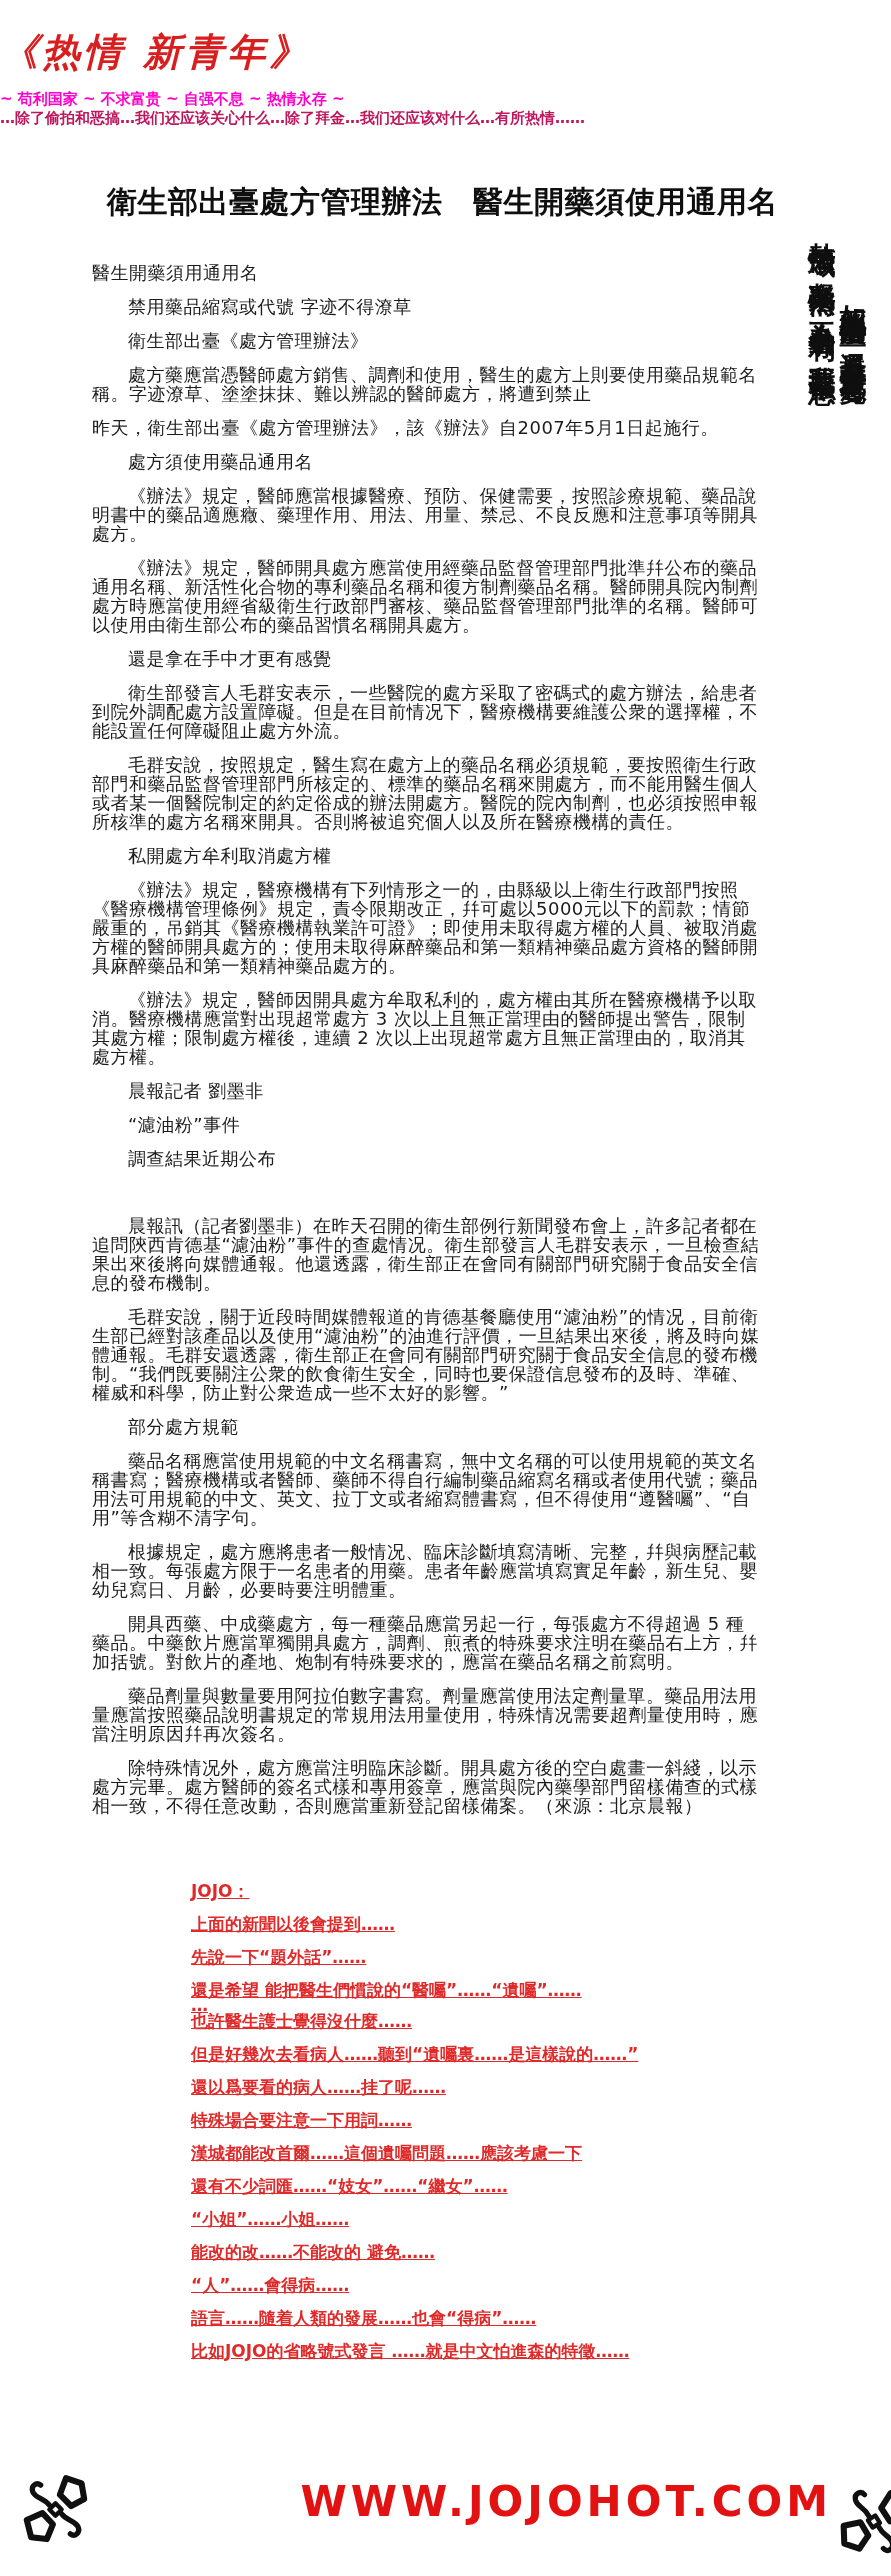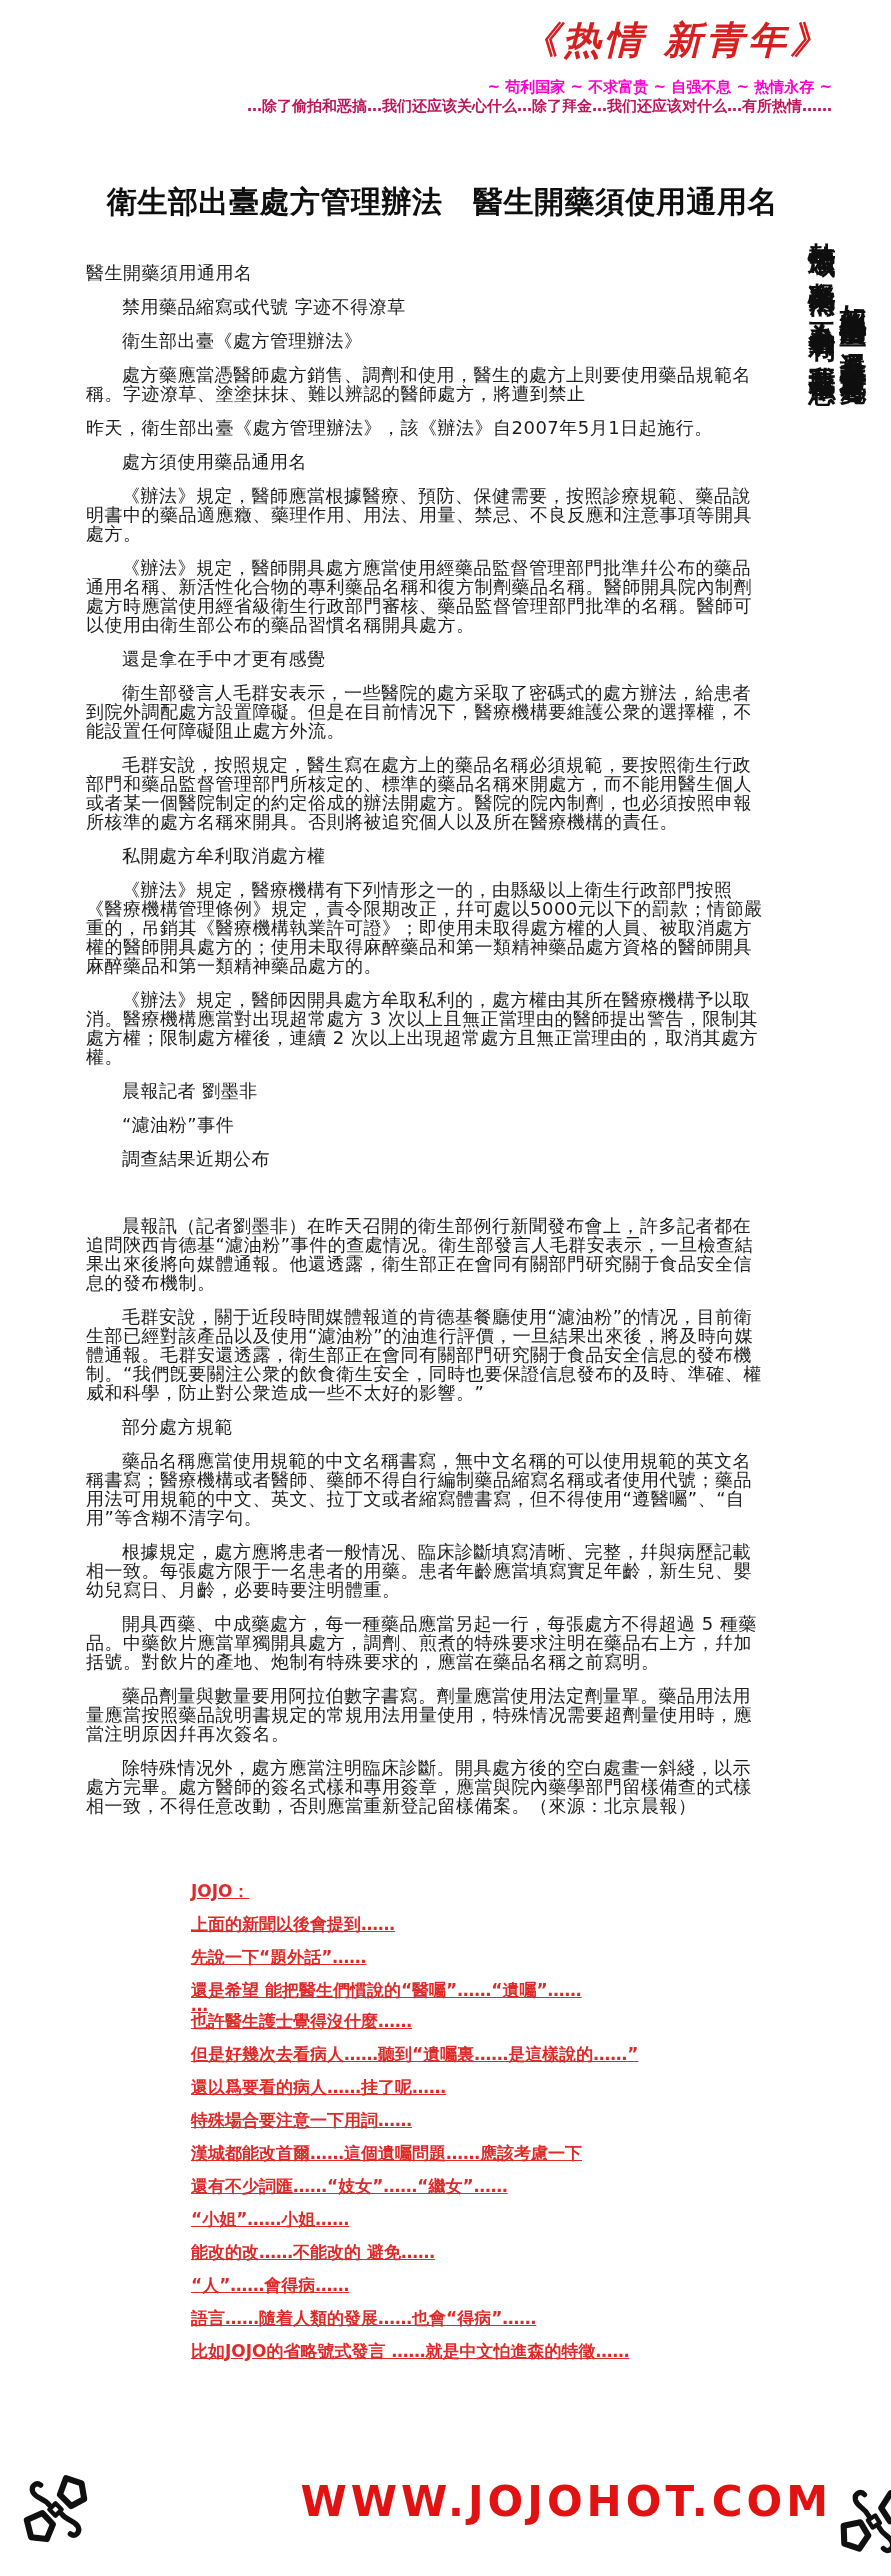--- a/index.html
+++ b/index.html
@@ -2,41 +2,41 @@
 <html><head>
 <meta charset="utf-8">
 <style>
   html,body{margin:0;padding:0;background:#ffffff;}
   .page{
     position:relative; width:892px; height:2576px; background:#ffffff;
     overflow:hidden; font-family:"DejaVu Sans","Liberation Sans",sans-serif;
     color:#1c1c1c;
   }
   
-  .masthead{position:absolute; top:16px; left:0; width:832px; text-align:right;}
+  .masthead{position:absolute; top:28px; left:0; width:832px; text-align:left;}
   .masthead .title{
     font-family:"DejaVu Serif","Liberation Serif",serif;
     font-size:38px; font-weight:bold; font-style:italic; letter-spacing:4px;
     line-height:48px;
   }
-  .masthead .motto{font-size:15px; font-weight:bold; line-height:19px; margin-top:14px;padding-left:40px;}
+  .masthead .motto{font-size:15px; font-weight:bold; line-height:19px; margin-top:14px;}
   .masthead .motto2{font-size:15px; font-weight:bold; line-height:19px;}
   
   .headline{
     position:absolute; top:182px; left:107px; width:713px;
     font-size:30px; font-weight:bold; color:#0f0f0f; letter-spacing:0.5px;
     white-space:nowrap;
     font-family:Liberation Serif, serif;
   }
   
   .body-text{
     position:absolute; top:248px; left:74px; width:705px;
     font-size:18px; line-height:19px; letter-spacing:0.5px; color:#1c1c1c;
   }
-  .body-text p{margin:15px 12px; text-indent:2em;}
+  .body-text p{margin:15px 18px; text-indent:2em;}
   .body-text p.flush{text-indent:0;}
   .body-text p.gap{margin-top:48px;}
   
   .vcol{
     position:absolute; writing-mode:vertical-rl; text-orientation:upright;
     font-size:27px; line-height:1; font-weight:bold; color:#0f0f0f;
     letter-spacing:2.5px; white-space:nowrap;
   }
   .vcol.outer{left:809px; top:221px;}
   .vcol.inner{left:840px; top:284px;}

